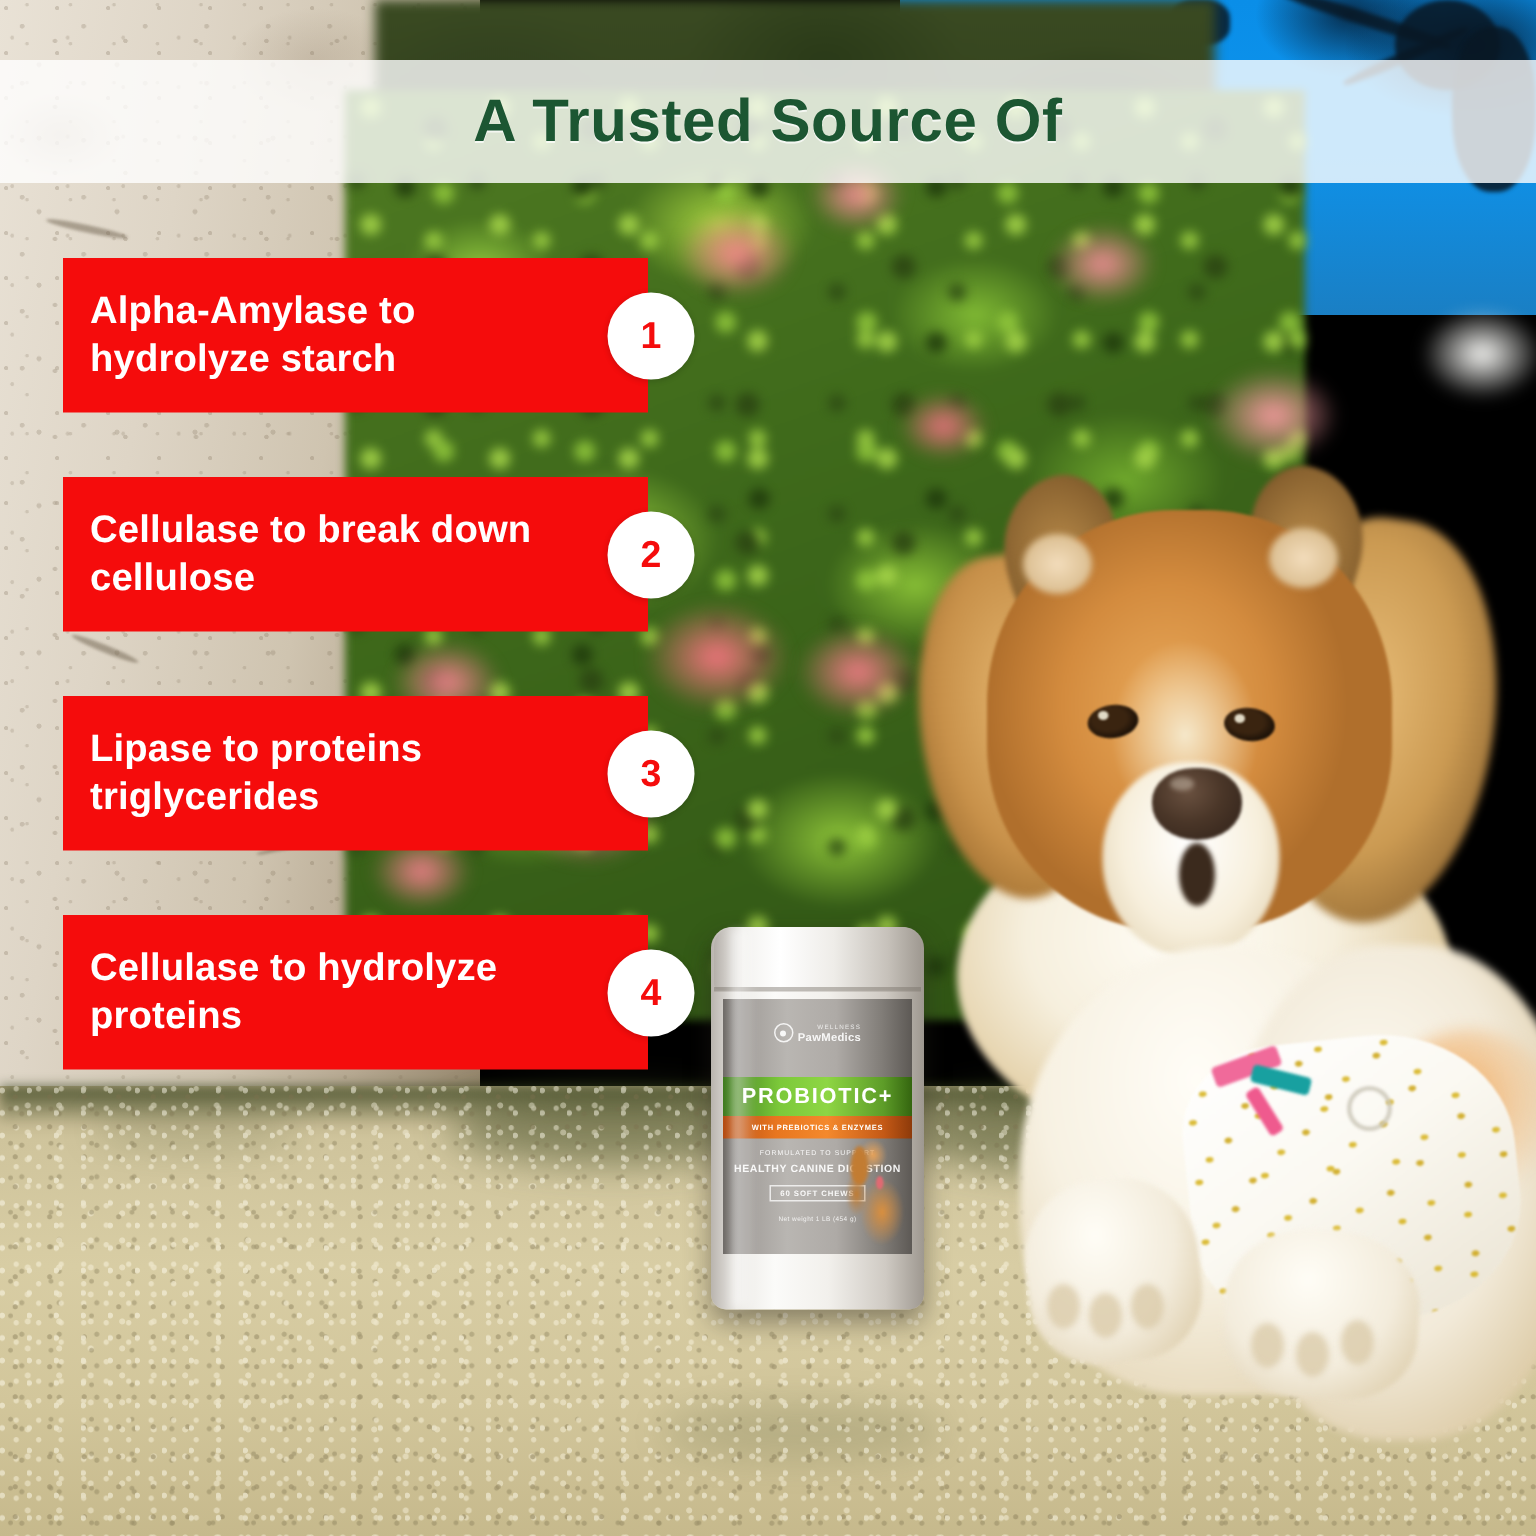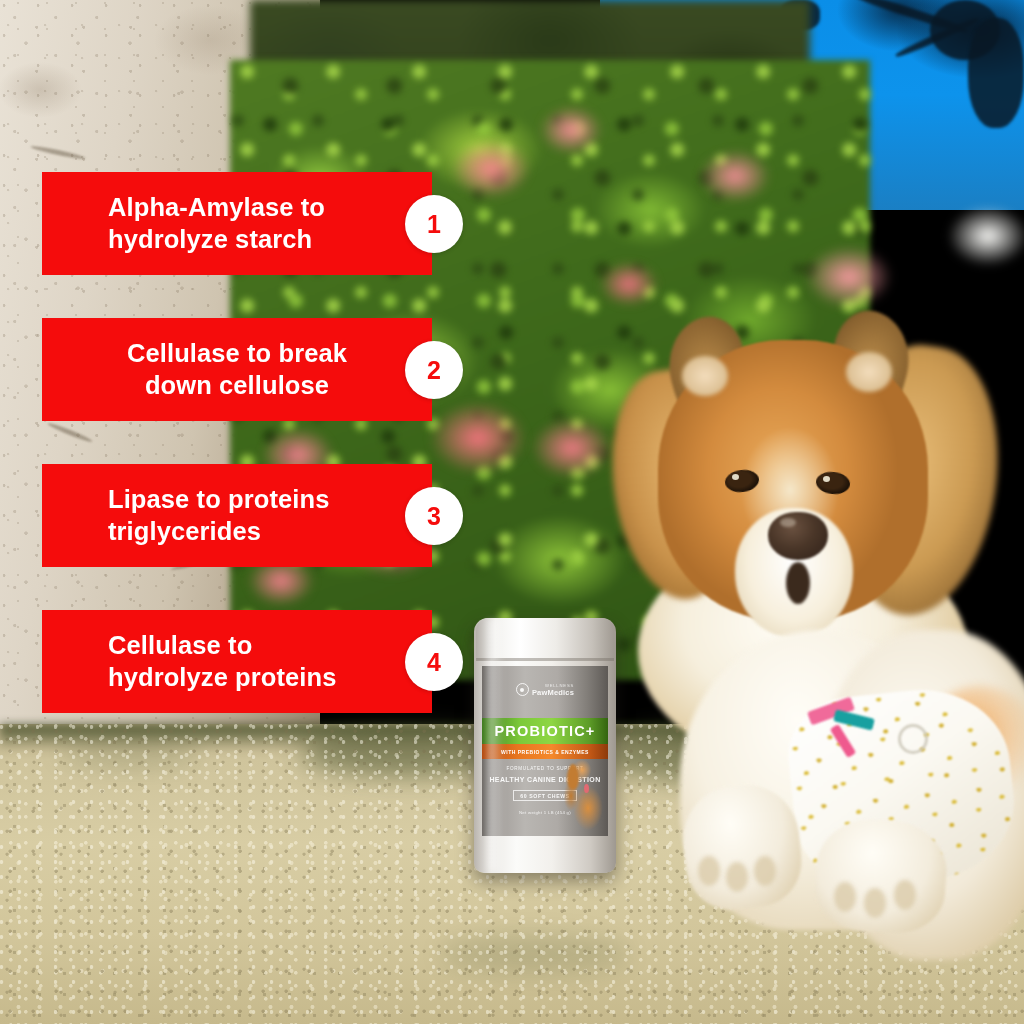--- a/index.html
+++ b/index.html
@@ -287,21 +287,21 @@
     text-shadow:0 1px 0 rgba(255,255,255,.7);
   }
 
   
   .callout{
     position:absolute; left:42px; width:390px; height:103px;
     background:#f50c0c; display:flex; align-items:center;
   }
   .callout-text{
     color:#fff; font-size:25.5px; font-weight:bold; line-height:1.22;
-    padding:0 66px 0 18px; letter-spacing:.1px;margin-left:48px;
+    padding:0 66px 0 18px; letter-spacing:.1px;
   }
   .badge{
     position:absolute; left:405px; width:58px; height:58px; border-radius:50%;
     background:#fff; display:flex; align-items:center; justify-content:center;
     color:#f50c0c; font-size:25px; font-weight:bold;
     box-shadow:0 1px 4px rgba(0,0,0,.18);
   }
 </style>
 </head>
 <body>
@@ -408,29 +408,32 @@
       <div class="dog-paw-toe" style="left:106px;top:562px;"></div>
       <div class="dog-paw-toe" style="left:134px;top:556px;"></div>
       <div class="dog-paw" style="left:196px;top:520px;width:130px;height:112px;transform:rotate(4deg);"></div>
       <div class="dog-paw-toe" style="left:214px;top:582px;"></div>
       <div class="dog-paw-toe" style="left:244px;top:588px;"></div>
       <div class="dog-paw-toe" style="left:274px;top:580px;"></div>
     </div>
 
   </div>
 
+  <div class="title-band">
+    <span class="title-text">A Trusted Source Of</span>
+  </div>
 
   <div class="callout" style="top:172px;">
     <span class="callout-text">Alpha-Amylase to hydrolyze starch</span>
   </div>
   <div class="badge" style="top:195px;">
     <span>1</span>
   </div>
 
-  <div class="callout" style="top:318px;text-align:center;">
+  <div class="callout" style="top:318px;">
     <span class="callout-text">Cellulase to break down cellulose</span>
   </div>
   <div class="badge" style="top:341px;">
     <span>2</span>
   </div>
 
   <div class="callout" style="top:464px;">
     <span class="callout-text">Lipase to proteins triglycerides</span>
   </div>
   <div class="badge" style="top:487px;">

